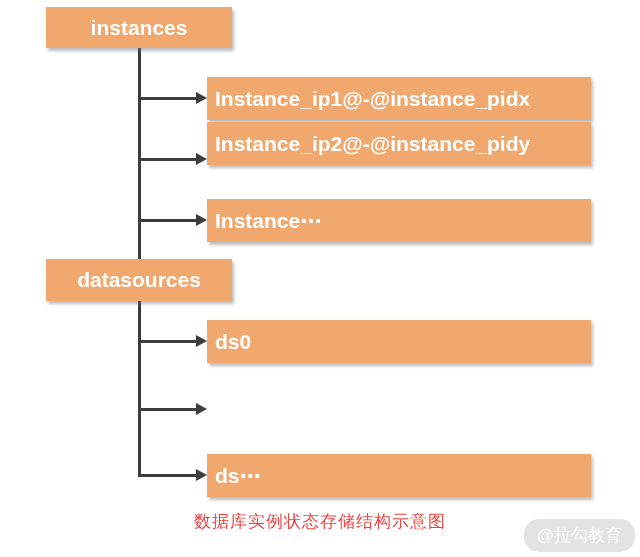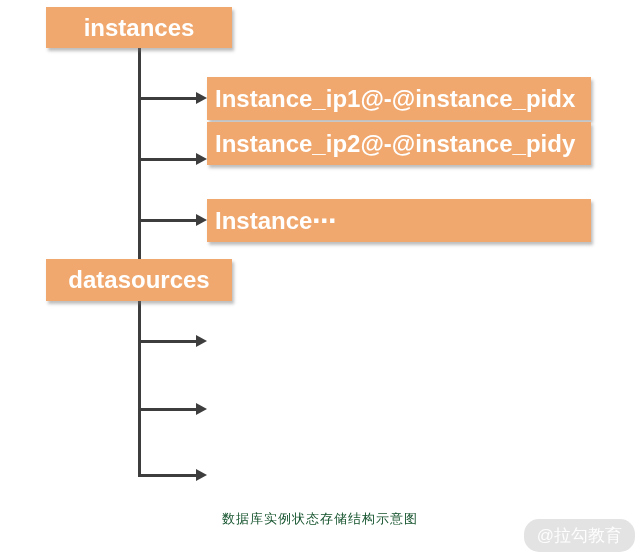--- a/index.html
+++ b/index.html
@@ -10,37 +10,37 @@
   
   .trunk{position:absolute;left:138px;top:47px;width:3px;height:430px;background:#3d3d3d;z-index:0;}
   .branch{position:absolute;left:138px;width:59px;height:3px;background:#3d3d3d;z-index:1;}
   .arrowhead{
     position:absolute;left:196px;width:0;height:0;z-index:1;
     border-top:6px solid transparent;border-bottom:6px solid transparent;
     border-left:11px solid #3d3d3d;
   }
   
   .box{
-    position:absolute;background:#f0a86e;color:#ffffff;font-weight:bold;font-size:24px;
+    position:absolute;background:#f0a86e;color:#ffffff;font-weight:bold;font-size:21px;
     display:flex;align-items:center;z-index:2;
     box-shadow:2px 3px 3px rgba(110,110,110,0.45);
   }
   .parent{left:46px;width:186px;height:41px;justify-content:center;}
   .child{left:207px;width:384px;height:43px;justify-content:flex-start;padding-left:8px;box-sizing:border-box;}
   .b-instances{top:7px;}
   .b-c0{top:77px;} .b-c1{top:122px;} .b-c2{top:199px;}
   .b-datasources{top:259px;height:42px;}
   .b-d0{top:320px;} .b-d1{top:388px;} .b-d2{top:454px;}
   .br-c0{top:97px;} .br-c1{top:158px;} .br-c2{top:219px;}
   .br-d0{top:340px;} .br-d1{top:408px;} .br-d2{top:474px;}
   .ah-c0{top:92px;} .ah-c1{top:153px;} .ah-c2{top:214px;}
   .ah-d0{top:335px;} .ah-d1{top:403px;} .ah-d2{top:469px;}
   .caption{
     position:absolute;left:0;top:510px;width:640px;text-align:center;
-    color:#14532d;font-size:13px;font-weight:500;letter-spacing:1px;
+    color:#ef4444;font-size:17px;font-weight:500;letter-spacing:1px;
   }
   .watermark{
     position:absolute;right:5px;top:519px;background:#e3e3e3;color:#fdfdfd;
     font-size:17px;padding:5px 13px;border-radius:15px;
   }
 </style>
 </head>
 <body>
 
 <div class="canvas">
@@ -72,18 +72,24 @@
     <span>Instance_ip2@-@instance_pidy</span>
   </div>
   <div class="box parent b-datasources">
     <span>datasources</span>
   </div>
 
   <div class="box child b-c2">
     <span>Instance⋯</span>
   </div>
 
+  <div class="box child b-d0">
+    <span>ds0</span>
+  </div>
+  <div class="box child b-d2">
+    <span>ds⋯</span>
+  </div>
 
   <div class="caption">数据库实例状态存储结构示意图</div>
 
   <div class="watermark">@拉勾教育</div>
 
 </div>
 
 </body></html>

